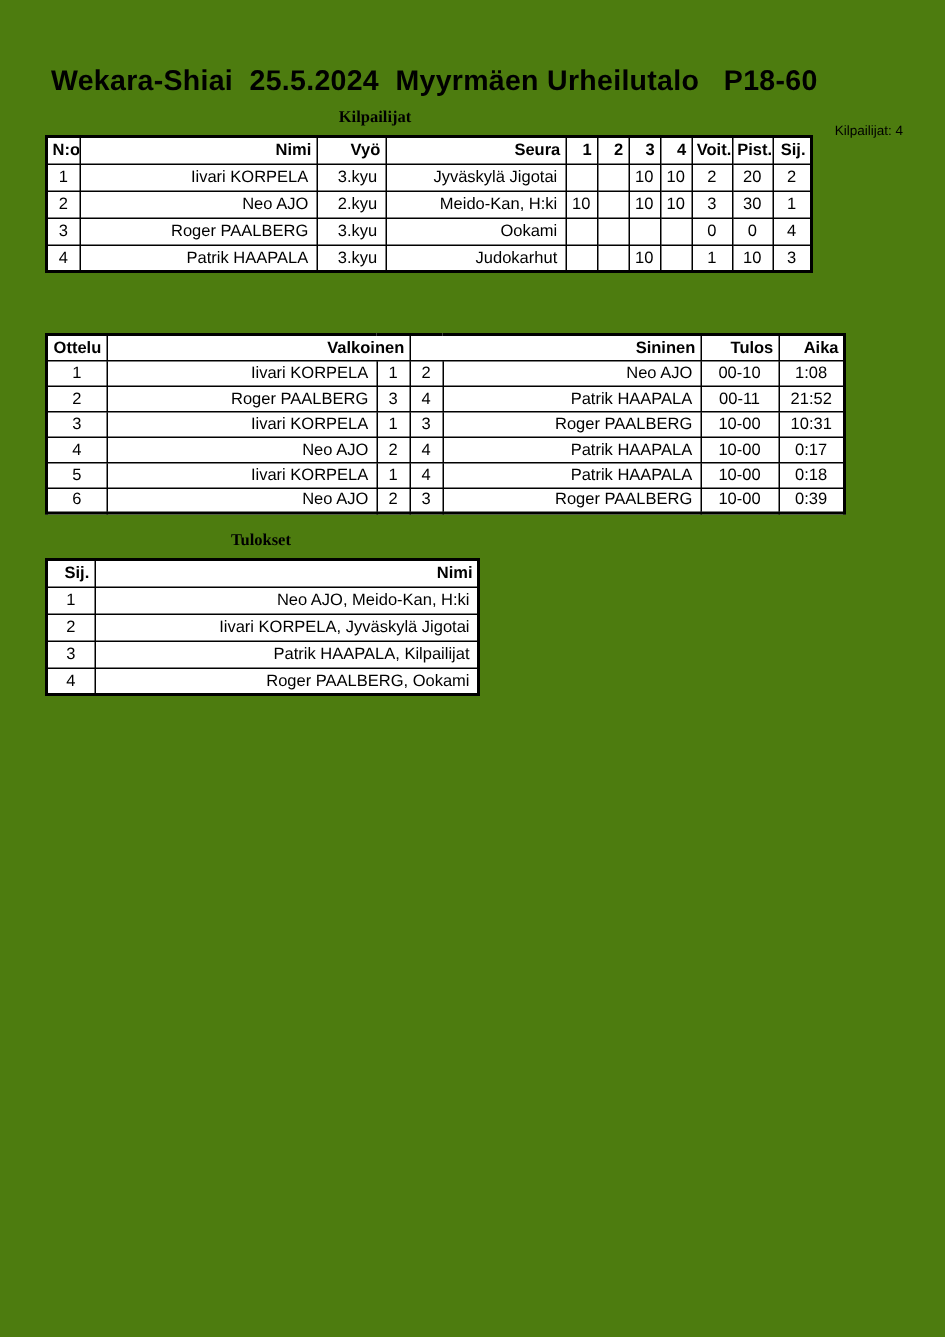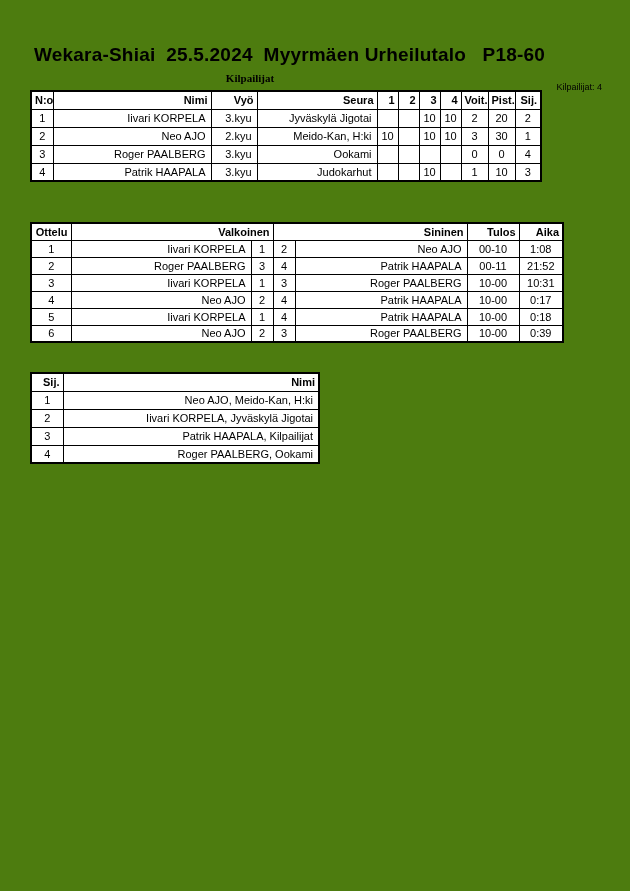--- a/index.html
+++ b/index.html
@@ -240,20 +240,21 @@
           <td class="l">Neo AJO</td>
           <td class="c">2</td>
           <td class="c">3</td>
           <td class="l">Roger PAALBERG</td>
           <td class="c">10-00</td>
           <td class="c">0:39</td>
         </tr>
       </tbody>
   </table>
 
+  <div class="section-title tulokset-title">Tulokset</div>
   <table class="tbl tbl-tulokset">
     <colgroup>
       <col style="width:32px">
         <col style="width:256px">
     </colgroup>
     <thead>
       <tr>
         <th>Sij.</th>
         <th>Nimi</th>
       </tr>

